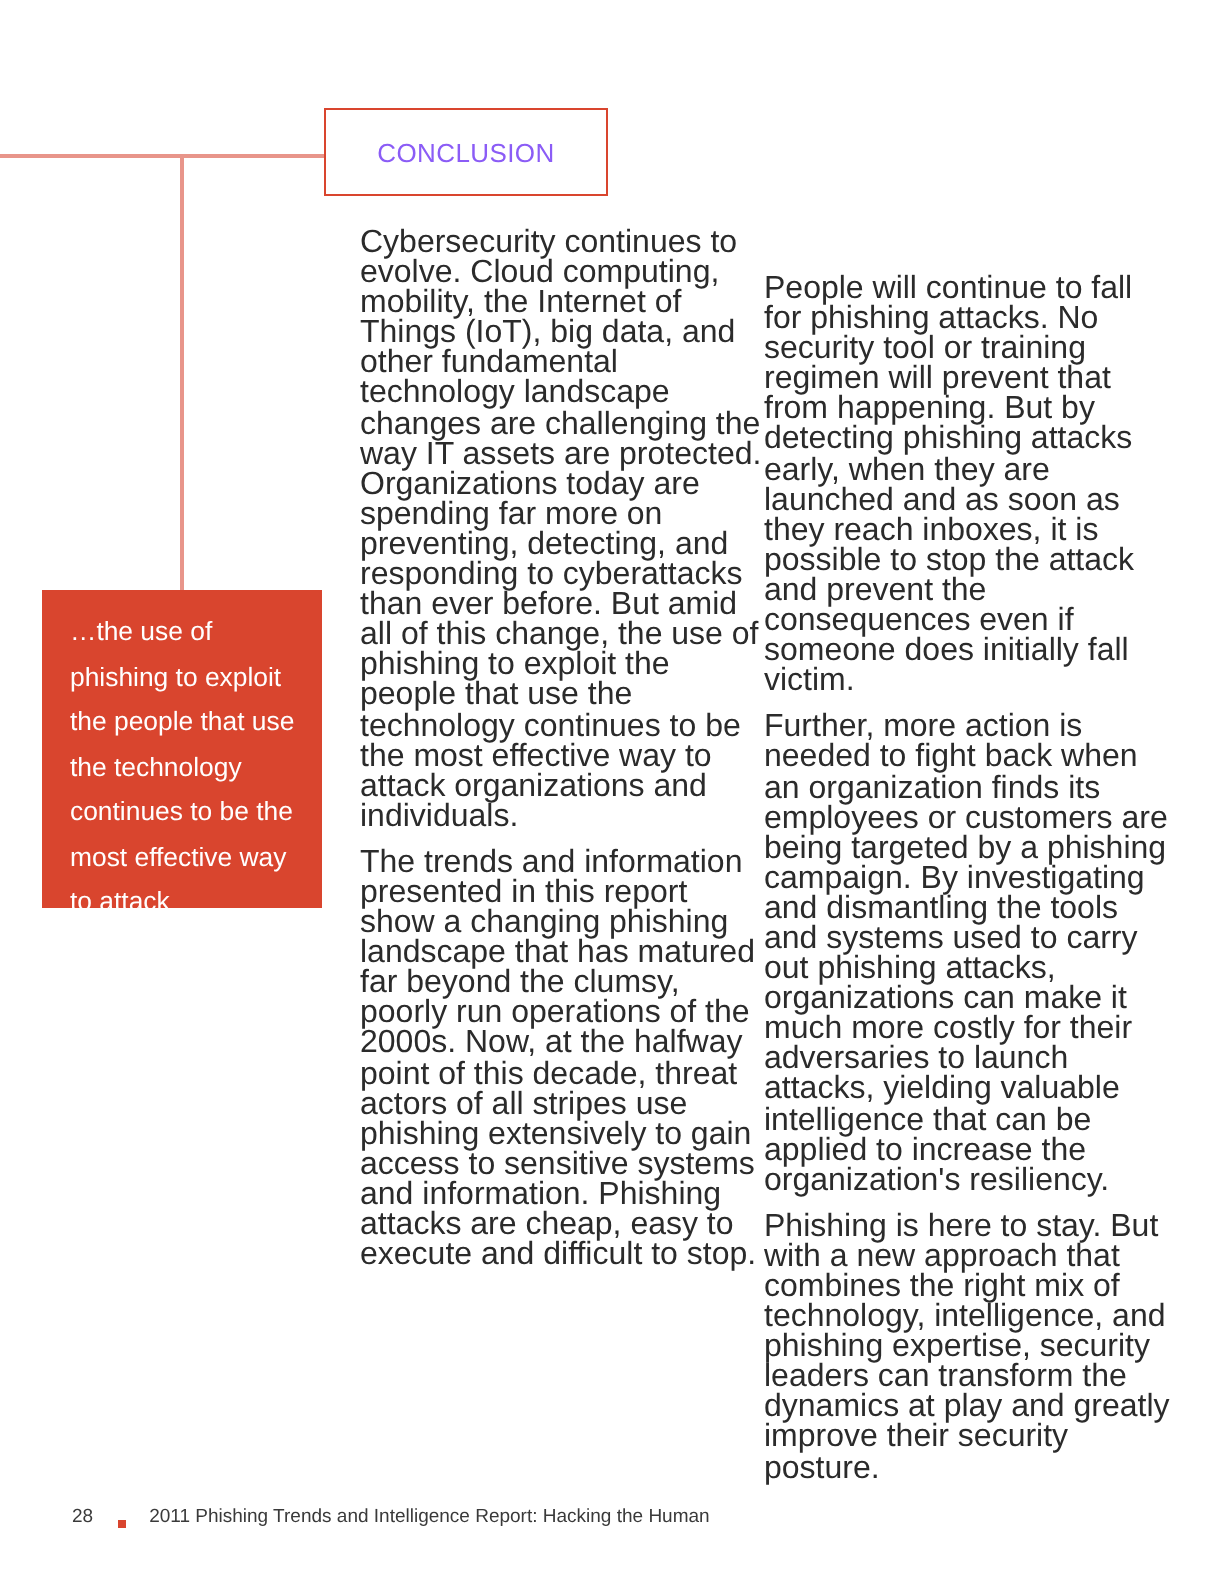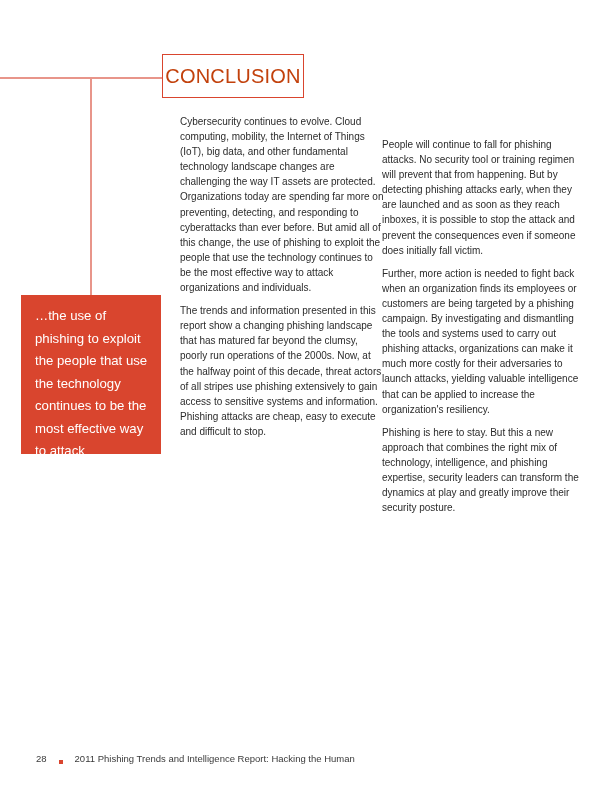--- a/index.html
+++ b/index.html
@@ -7,27 +7,27 @@
     width: 612px; height: 792px; background: #ffffff; position: relative; overflow: hidden;
     font-family: "Liberation Sans", "DejaVu Sans", sans-serif; color: #2b2b2b;
   }
   .hline { position: absolute; left: 0; top: 77px; width: 162px; height: 2px; background: #e8958a; }
   .vline { position: absolute; left: 90px; top: 78px; width: 2px; height: 217px; background: #e8958a; }
   .title-box {
     position: absolute; left: 162px; top: 54px; width: 142px; height: 44px;
     border: 1.5px solid #d9452e; box-sizing: border-box; background: #fff;
     display: flex; align-items: center; justify-content: center;
   }
-  .title-box span { color: #c2410c; font-size: 20px; letter-spacing: 0.2px; text-align: right; }
+  .title-box span { color: #8b5cf6; font-size: 13px; letter-spacing: 0.2px; text-align: right; }
   .pull-quote {
     position: absolute; left: 21px; top: 295px; width: 140px; height: 159px;
     background: #d9452e; box-sizing: border-box; padding: 10px 12px 0 14px;
   }
   .pull-quote p { margin: 0; color: #fff; font-size: 13.2px; line-height: 22.5px; }
-  .col { position: absolute; top: 114px; width: 205px; font-size: 10px; line-height: 15.1px; color: #2b2b2b; }
+  .col { position: absolute; top: 114px; width: 205px; font-size: 16px; line-height: 15.1px; color: #2b2b2b; }
   .col1 { left: 180px; }
   .col2 { left: 382px; margin-top: 23px; }
   .col p { margin: 0 0 8px 0; }
   .footer {
     position: absolute; left: 36px; top: 753px; font-size: 9.5px; color: #3a3a3a;
     display: flex; align-items: flex-end;
   }
   .footer .sep { display: inline-block; width: 4px; height: 4px; background: #d9452e; margin: 0 12px 0 12px; }
 </style>
 </head>
@@ -45,20 +45,20 @@
 </div>
 
 <div class="col col1">
   <p>Cybersecurity continues to evolve. Cloud computing, mobility, the Internet of Things (IoT), big data, and other fundamental technology landscape changes are challenging the way IT assets are protected. Organizations today are spending far more on preventing, detecting, and responding to cyberattacks than ever before. But amid all of this change, the use of phishing to exploit the people that use the technology continues to be the most effective way to attack organizations and individuals.</p>
   <p>The trends and information presented in this report show a changing phishing landscape that has matured far beyond the clumsy, poorly run operations of the 2000s. Now, at the halfway point of this decade, threat actors of all stripes use phishing extensively to gain access to sensitive systems and information. Phishing attacks are cheap, easy to execute and difficult to stop.</p>
 </div>
 
 <div class="col col2">
   <p>People will continue to fall for phishing attacks. No security tool or training regimen will prevent that from happening. But by detecting phishing attacks early, when they are launched and as soon as they reach inboxes, it is possible to stop the attack and prevent the consequences even if someone does initially fall victim.</p>
   <p>Further, more action is needed to fight back when an organization finds its employees or customers are being targeted by a phishing campaign. By investigating and dismantling the tools and systems used to carry out phishing attacks, organizations can make it much more costly for their adversaries to launch attacks, yielding valuable intelligence that can be applied to increase the organization's resiliency.</p>
-  <p>Phishing is here to stay. But this a new approach that combines the right mix of technology, intelligence, and phishing expertise, security leaders can transform the dynamics at play and greatly improve their security posture.</p>
+  <p>Phishing is here to stay. But with a new approach that combines the right mix of technology, intelligence, and phishing expertise, security leaders can transform the dynamics at play and greatly improve their security posture.</p>
 </div>
 
 <div class="footer">
   <span>28</span>
   <span class="sep"></span>
   <span>2011 Phishing Trends and Intelligence Report: Hacking the Human</span>
 </div>
 
 </body></html>

